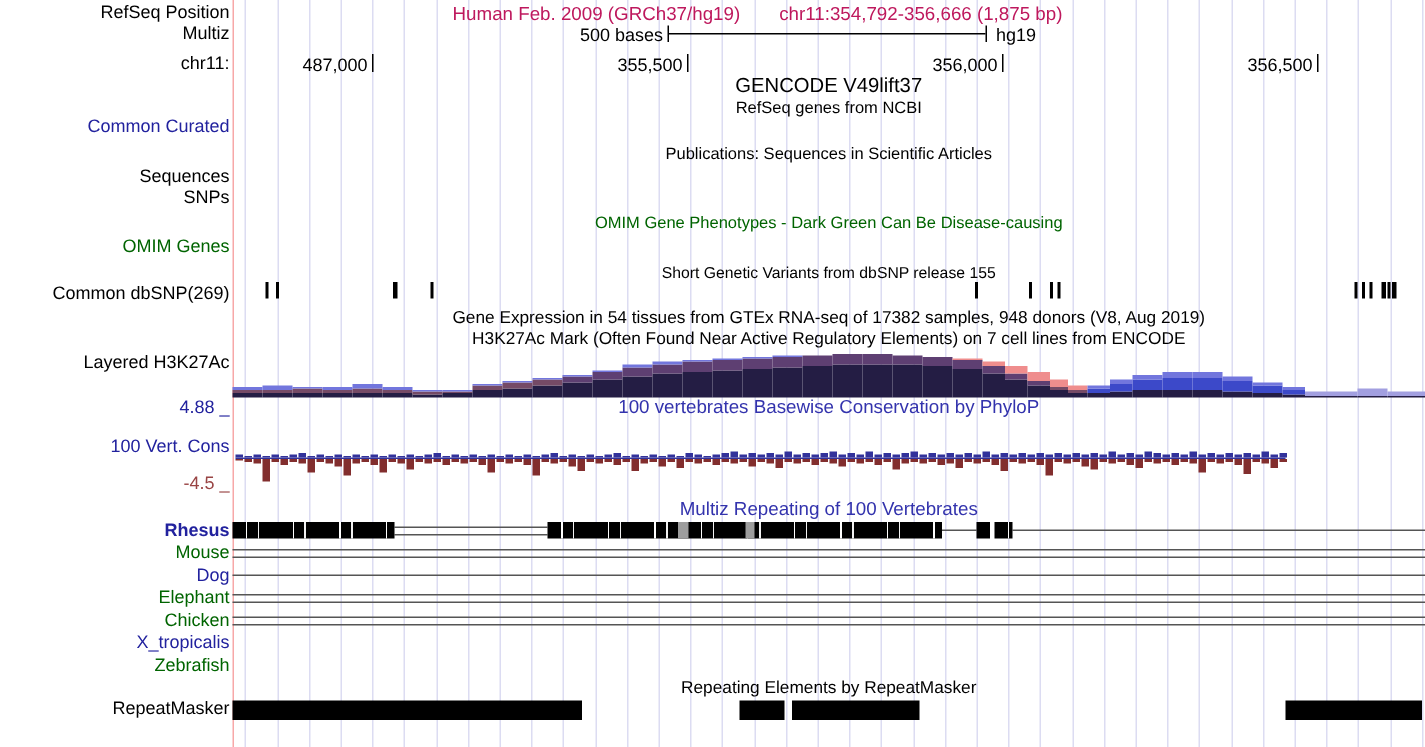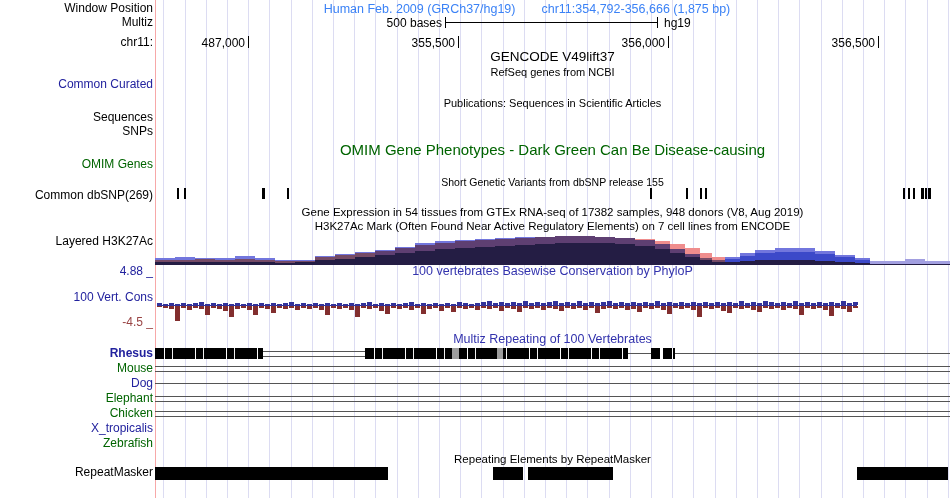--- a/index.html
+++ b/index.html
@@ -4,21 +4,21 @@
 <style>
   html,body{margin:0;padding:0;background:#fff;}
   #browser{
     position:relative;width:950px;height:498px;background:#fff;overflow:hidden;
     font-family:"Liberation Sans","DejaVu Sans",sans-serif;
   }
   .gl{position:absolute;top:0;width:1px;height:498px;background:#dcdcf2;}
   #window-line{position:absolute;top:0;left:155px;width:1px;height:498px;background:#f7a8a8;}
   .ll{position:absolute;white-space:nowrap;font-size:12px;line-height:13px;color:#000;text-align:right;}
   .ct{position:absolute;left:155px;width:795px;text-align:center;white-space:nowrap;line-height:13px;}
-  .hdr-center{position:absolute;top:2px;left:159px;width:736px;text-align:center;font-size:12.5px;color:#3b82f6;white-space:nowrap;}
+  .hdr-center{position:absolute;top:2px;left:137px;width:736px;text-align:center;font-size:12.5px;color:#be185d;white-space:nowrap;}
   .hdr-center .gap{display:inline-block;width:26px;}
   .scale-text{position:absolute;top:16px;right:508px;font-size:12px;color:#000;white-space:nowrap;}
   .scale-line{position:absolute;top:22px;left:446px;width:211px;height:1px;background:#000;}
   .scale-end{position:absolute;top:17px;width:1px;height:11px;background:#000;}
   .genome-text{position:absolute;top:16px;left:664px;font-size:12px;color:#000;}
   .ruler-lab{position:absolute;top:36px;font-size:12px;color:#000;white-space:nowrap;}
   .ruler-tick{position:absolute;top:36px;width:1px;height:12px;background:#000;}
   .snp-tick{position:absolute;top:188px;height:11px;background:#000;}
   .seg{position:absolute;}
   .wig-up{position:absolute;background:#32329b;}
@@ -90,21 +90,21 @@
       <div class="ruler-lab" style="right: 705px;">487,000</div>
       <div class="ruler-tick" style="left: 248px;"></div>
       <div class="ruler-lab" style="right: 495px;">355,500</div>
       <div class="ruler-tick" style="left: 458px;"></div>
       <div class="ruler-lab" style="right: 285px;">356,000</div>
       <div class="ruler-tick" style="left: 668px;"></div>
       <div class="ruler-lab" style="right: 75px;">356,500</div>
       <div class="ruler-tick" style="left: 878px;"></div>
     </div>
   <div id="labels-layer">
-      <div class="ll" style="top: 2px; right: 797px; color: rgb(0, 0, 0);">Window Position</div>
+      <div class="ll" style="top: 2px; right: 797px; color: rgb(0, 0, 0);">RefSeq Position</div>
       <div class="ll" style="top: 16px; right: 797px; color: rgb(0, 0, 0);">Multiz</div>
       <div class="ll" style="top: 36px; right: 797px; color: rgb(0, 0, 0);">chr11:</div>
       <div class="ll" style="top: 78px; right: 797px; color: rgb(34, 34, 158);">Common Curated</div>
       <div class="ll" style="top: 111px; right: 797px; color: rgb(0, 0, 0);">Sequences</div>
       <div class="ll" style="top: 125px; right: 797px; color: rgb(0, 0, 0);">SNPs</div>
       <div class="ll" style="top: 158px; right: 797px; color: rgb(0, 100, 0);">OMIM Genes</div>
       <div class="ll" style="top: 189px; right: 797px; color: rgb(0, 0, 0);">Common dbSNP(269)</div>
       <div class="ll" style="top: 235px; right: 797px; color: rgb(0, 0, 0);">Layered H3K27Ac</div>
       <div class="ll" style="top: 265px; right: 797px; color: rgb(34, 34, 158);">4.88 _</div>
       <div class="ll" style="top: 291px; right: 797px; color: rgb(34, 34, 158);">100 Vert. Cons</div>
@@ -115,21 +115,21 @@
       <div class="ll" style="top: 392px; right: 797px; color: rgb(0, 100, 0);">Elephant</div>
       <div class="ll" style="top: 407px; right: 797px; color: rgb(0, 100, 0);">Chicken</div>
       <div class="ll" style="top: 422px; right: 797px; color: rgb(34, 34, 158);">X_tropicalis</div>
       <div class="ll" style="top: 437px; right: 797px; color: rgb(0, 100, 0);">Zebrafish</div>
       <div class="ll" style="top: 466px; right: 797px; color: rgb(0, 0, 0);">RepeatMasker</div>
     </div>
   <div id="titles-layer">
       <div class="ct" style="top: 50px; color: rgb(0, 0, 0); font-size: 13.5px;">GENCODE V49lift37</div>
       <div class="ct" style="top: 66px; color: rgb(0, 0, 0); font-size: 11px;">RefSeq genes from NCBI</div>
       <div class="ct" style="top: 97px; color: rgb(0, 0, 0); font-size: 11px;">Publications: Sequences in Scientific Articles</div>
-      <div class="ct" style="top: 143px; color: rgb(0, 100, 0); font-size: 15px;">OMIM Gene Phenotypes - Dark Green Can Be Disease-causing</div>
+      <div class="ct" style="top: 143px; color: rgb(0, 100, 0); font-size: 11px;">OMIM Gene Phenotypes - Dark Green Can Be Disease-causing</div>
       <div class="ct" style="top: 176px; color: rgb(0, 0, 0); font-size: 10.5px;">Short Genetic Variants from dbSNP release 155</div>
       <div class="ct" style="top: 206px; color: rgb(0, 0, 0); font-size: 11.5px;">Gene Expression in 54 tissues from GTEx RNA-seq of 17382 samples, 948 donors (V8, Aug 2019)</div>
       <div class="ct" style="top: 220px; color: rgb(0, 0, 0); font-size: 11.5px;">H3K27Ac Mark (Often Found Near Active Regulatory Elements) on 7 cell lines from ENCODE</div>
       <div class="ct" style="top: 265px; color: rgb(51, 51, 173); font-size: 12.5px;">100 vertebrates Basewise Conservation by PhyloP</div>
       <div class="ct" style="top: 333px; color: rgb(51, 51, 173); font-size: 12.5px;">Multiz Repeating of 100 Vertebrates</div>
       <div class="ct" style="top: 453px; color: rgb(0, 0, 0); font-size: 11.5px;">Repeating Elements by RepeatMasker</div>
     </div>
   <div id="snp-layer">
       <div class="snp-tick" style="left: 177px; width: 2px;"></div>
       <div class="snp-tick" style="left: 184px; width: 2px;"></div>

